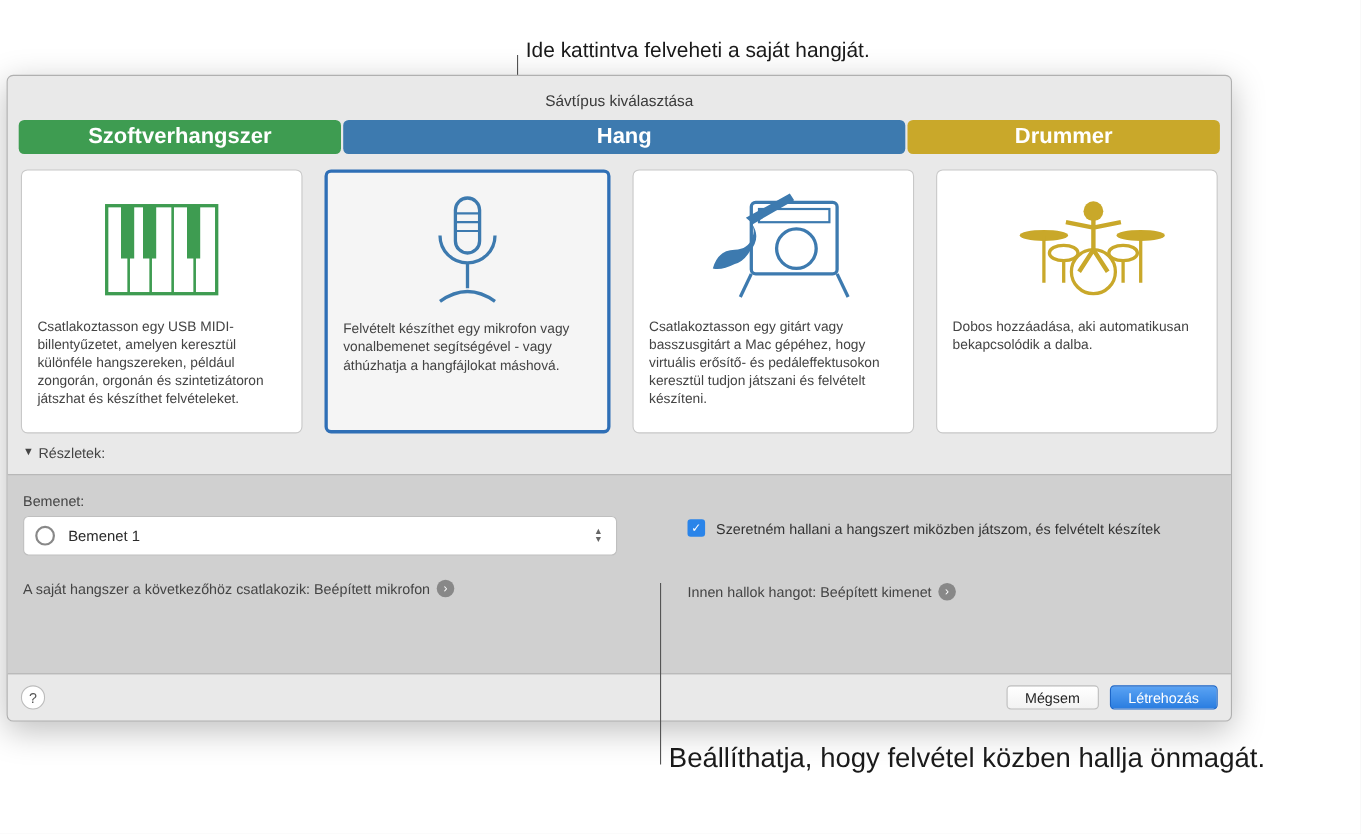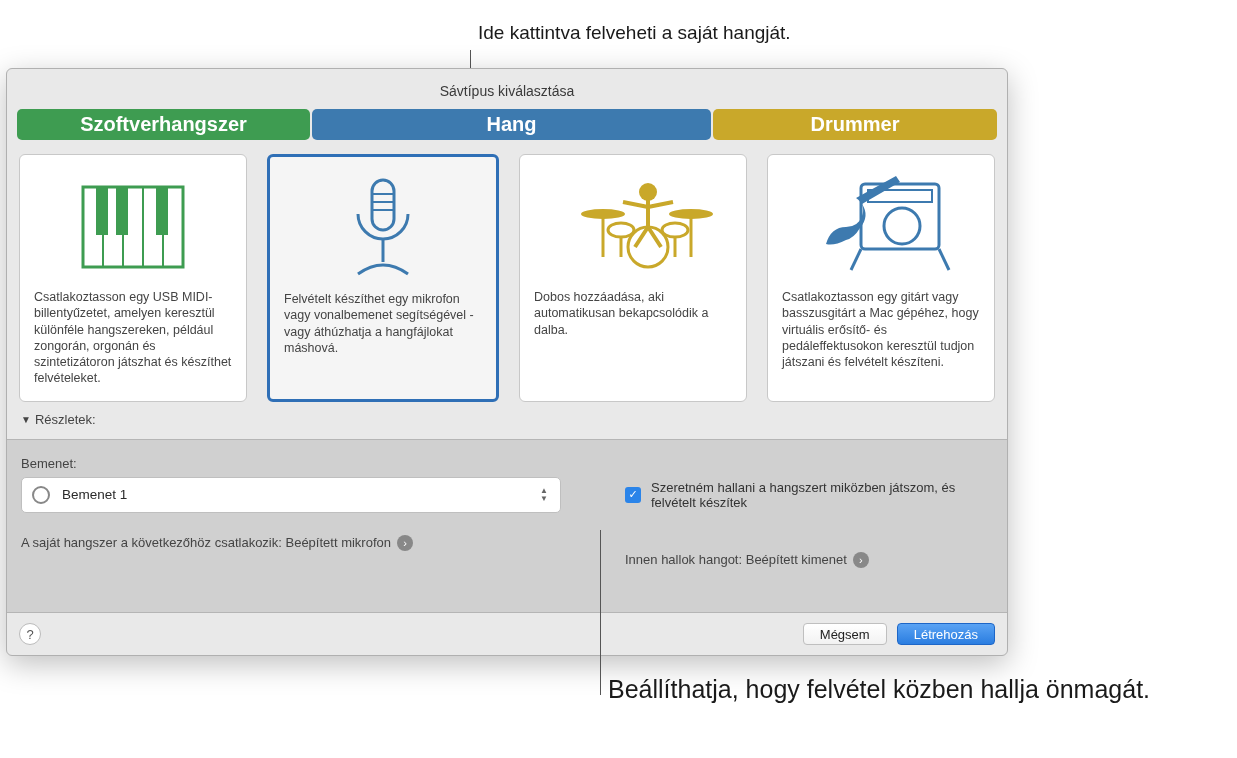--- a/index.html
+++ b/index.html
@@ -6,21 +6,21 @@
   body {
     font-family: -apple-system, "Helvetica Neue", Helvetica, Arial, sans-serif;
     background: #fff;
     width: 1237px;
     height: 758px;
     position: relative;
     overflow: hidden;
   }
   .callout-top {
     position: absolute;
-    top: 22px;
+    top: 36px;
     left: 478px;
     font-size: 19px;
     color: #1a1a1a;
   }
   .callout-line-top {
     position: absolute;
     top: 50px;
     left: 470px;
     width: 1px;
     height: 155px;
@@ -40,21 +40,21 @@
     left: 600px;
     width: 1px;
     height: 165px;
     background: #555;
   }
 
   .dialog {
     position: absolute;
     top: 68px;
     left: 6px;
-    width: 1002px;
+    width: 1114px;
     height: 588px;
     background: #e9e9e9;
     border: 1px solid #b0b0b0;
     border-radius: 6px;
     box-shadow: 0 8px 30px rgba(0,0,0,0.25);
     display: flex;
     flex-direction: column;
   }
   .dialog-title {
     text-align: center;
@@ -286,54 +286,54 @@
           <rect x="34" y="6" width="22" height="50" rx="11" fill="none" stroke="#3d7aaf" stroke-width="3"></rect>
           <line x1="34" y1="20" x2="56" y2="20" stroke="#3d7aaf" stroke-width="2"></line>
           <line x1="34" y1="28" x2="56" y2="28" stroke="#3d7aaf" stroke-width="2"></line>
           <line x1="34" y1="36" x2="56" y2="36" stroke="#3d7aaf" stroke-width="2"></line>
           <path d="M 20 40 A 25 25 0 0 0 70 40" fill="none" stroke="#3d7aaf" stroke-width="3"></path>
           <line x1="45" y1="66" x2="45" y2="88" stroke="#3d7aaf" stroke-width="3"></line>
           <path d="M 20 100 Q 45 82 70 100" fill="none" stroke="#3d7aaf" stroke-width="3"></path>
         </svg>
       </div>
       <div class="card-desc">Felvételt készíthet egy mikrofon vagy vonalbemenet segítségével - vagy áthúzhatja a hangfájlokat máshová.</div>
+    </div>
+
+    <div class="card">
+      <div class="card-icon">
+        <svg width="150" height="110" viewBox="0 0 150 110">
+          <rect x="55" y="12" width="78" height="65" rx="4" fill="none" stroke="#3d7aaf" stroke-width="3"></rect>
+          <rect x="62" y="18" width="64" height="12" fill="none" stroke="#3d7aaf" stroke-width="2"></rect>
+          <circle cx="96" cy="54" r="18" fill="none" stroke="#3d7aaf" stroke-width="3"></circle>
+          <line x1="55" y1="77" x2="45" y2="98" stroke="#3d7aaf" stroke-width="3"></line>
+          <line x1="133" y1="77" x2="143" y2="98" stroke="#3d7aaf" stroke-width="3"></line>
+          <path d="M 20 72 Q 25 55 40 55 Q 52 55 56 44 Q 60 33 50 26 L 90 4 L 94 10 L 56 32 Q 64 44 54 56 Q 48 66 40 68 Q 28 74 20 72 Z" fill="#3d7aaf"></path>
+        </svg>
+      </div>
+      <div class="card-desc">Csatlakoztasson egy gitárt vagy basszusgitárt a Mac gépéhez, hogy virtuális erősítő- és pedáleffektusokon keresztül tudjon játszani és felvételt készíteni.</div>
     </div>
 
     <div class="card">
       <div class="card-icon">
         <svg width="160" height="110" viewBox="0 0 160 110">
           <circle cx="95" cy="20" r="9" fill="#c9a82a"></circle>
           <path d="M 95 28 L 95 55 L 82 75 M 95 55 L 108 75 M 95 35 L 70 30 M 95 35 L 120 30" stroke="#c9a82a" stroke-width="4" fill="none"></path>
           <ellipse cx="50" cy="42" rx="22" ry="5" fill="#c9a82a"></ellipse>
           <line x1="50" y1="42" x2="50" y2="85" stroke="#c9a82a" stroke-width="3"></line>
           <ellipse cx="138" cy="42" rx="22" ry="5" fill="#c9a82a"></ellipse>
           <line x1="138" y1="42" x2="138" y2="85" stroke="#c9a82a" stroke-width="3"></line>
           <ellipse cx="68" cy="58" rx="13" ry="7" fill="none" stroke="#c9a82a" stroke-width="3"></ellipse>
           <line x1="68" y1="64" x2="68" y2="85" stroke="#c9a82a" stroke-width="3"></line>
           <ellipse cx="122" cy="58" rx="13" ry="7" fill="none" stroke="#c9a82a" stroke-width="3"></ellipse>
           <line x1="122" y1="64" x2="122" y2="85" stroke="#c9a82a" stroke-width="3"></line>
           <circle cx="95" cy="75" r="20" fill="none" stroke="#c9a82a" stroke-width="3"></circle>
         </svg>
       </div>
       <div class="card-desc">Dobos hozzáadása, aki automatikusan bekapcsolódik a dalba.</div>
     </div>
-
-    <div class="card">
-      <div class="card-icon">
-        <svg width="150" height="110" viewBox="0 0 150 110">
-          <rect x="55" y="12" width="78" height="65" rx="4" fill="none" stroke="#3d7aaf" stroke-width="3"></rect>
-          <rect x="62" y="18" width="64" height="12" fill="none" stroke="#3d7aaf" stroke-width="2"></rect>
-          <circle cx="96" cy="54" r="18" fill="none" stroke="#3d7aaf" stroke-width="3"></circle>
-          <line x1="55" y1="77" x2="45" y2="98" stroke="#3d7aaf" stroke-width="3"></line>
-          <line x1="133" y1="77" x2="143" y2="98" stroke="#3d7aaf" stroke-width="3"></line>
-          <path d="M 20 72 Q 25 55 40 55 Q 52 55 56 44 Q 60 33 50 26 L 90 4 L 94 10 L 56 32 Q 64 44 54 56 Q 48 66 40 68 Q 28 74 20 72 Z" fill="#3d7aaf"></path>
-        </svg>
-      </div>
-      <div class="card-desc">Csatlakoztasson egy gitárt vagy basszusgitárt a Mac gépéhez, hogy virtuális erősítő- és pedáleffektusokon keresztül tudjon játszani és felvételt készíteni.</div>
-    </div>
   </div>
 
   <div class="details-toggle">
     <span class="tri">▼</span>
     <span>Részletek:</span>
   </div>
 
   <div class="details-panel">
     <div class="left-col">
       <div class="field-label">Bemenet:</div>

